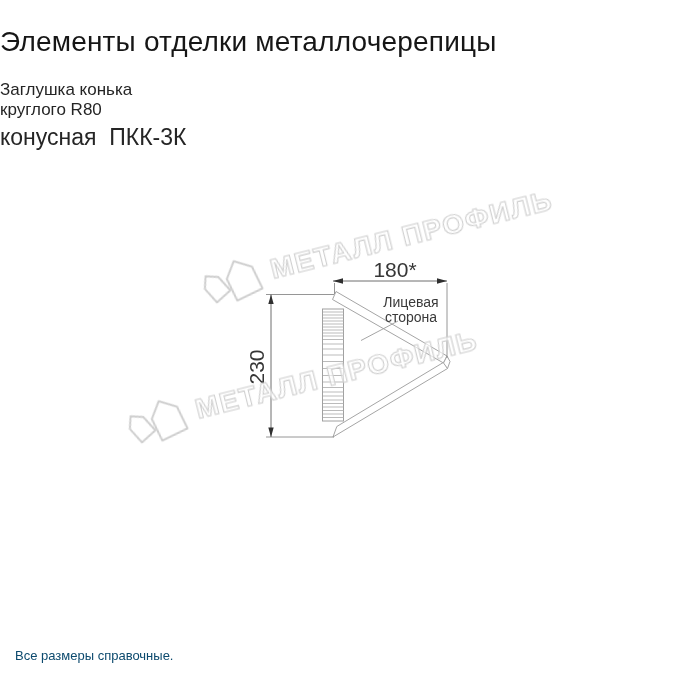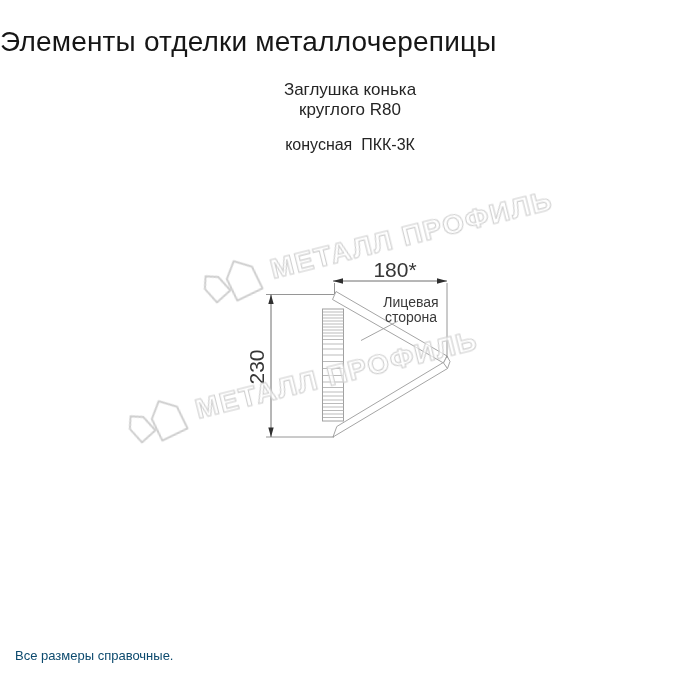--- a/index.html
+++ b/index.html
@@ -1,22 +1,22 @@
 <!DOCTYPE html>
 <html><head>
 <meta charset="utf-8">
 <style>
   html,body{margin:0;padding:0;background:#fff;}
   body{width:700px;height:700px;position:relative;overflow:hidden;
        font-family:"Liberation Sans", sans-serif;color:#1c1c1c;}
   .page-title{position:absolute;top:26px;left:0;width:700px;text-align:left;
        font-size:28px;letter-spacing:0.2px;color:#161616;}
-  .product-block{position:absolute;top:80px;left:0;width:700px;text-align:center;color:#252525;}
+  .product-block{position:absolute;top:80px;left:0;width:700px;color:#252525;}
   .product-name{font-size:17px;line-height:20px;}
-  .product-variant{font-size:16px;margin-top:16px;white-space:pre;}
+  .product-variant{font-size:23px;margin-top:4px;white-space:pre;}
   .footer{position:absolute;left:15px;top:647px;font-size:13px;line-height:17px;color:#0c4a6e;}
   .drawing-svg{position:absolute;left:0;top:0;z-index:1;}
   .drawing-svg text{font-family:"Liberation Sans", sans-serif;}
   .watermark{position:absolute;z-index:2;display:flex;align-items:center;gap:6px;
        transform:rotate(-14deg);transform-origin:0 50%;
        filter:blur(0.6px);pointer-events:none;}
   .watermark-text{font-size:28px;font-weight:bold;letter-spacing:1.5px;
        color:rgba(255,255,255,0.65);-webkit-text-stroke:1.1px #cfcfcf;
        white-space:nowrap;}
 </style>

